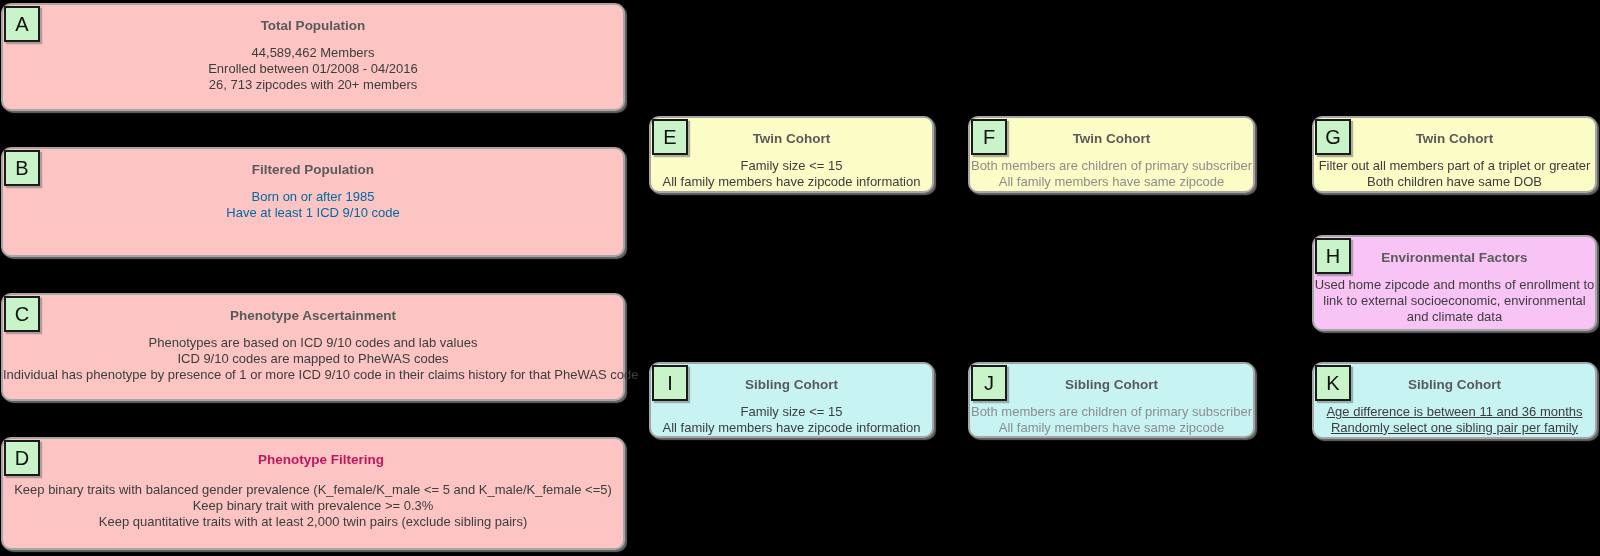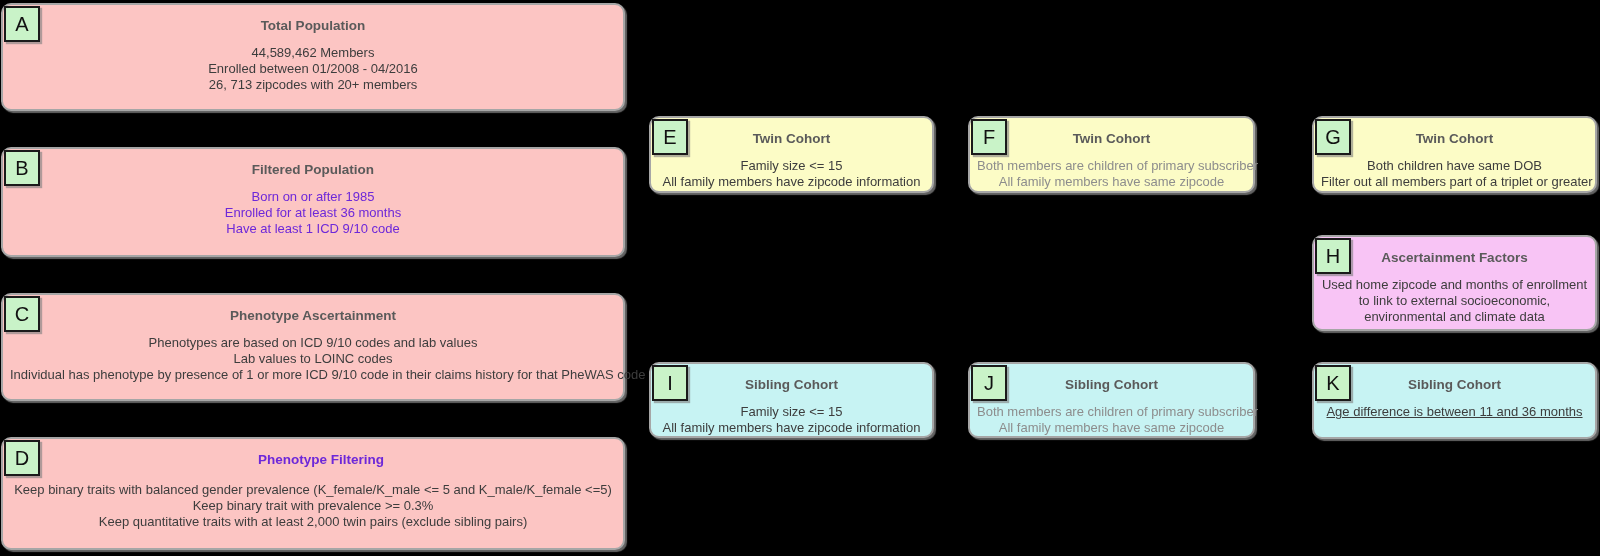--- a/index.html
+++ b/index.html
@@ -42,21 +42,21 @@
     margin-top: 12px;
     font-weight: bold;
     font-size: 13.5px;
     line-height: 17px;
     padding: 0 32px;
   }
   .body {
     margin-top: 11px;
     font-size: 13px;
     line-height: 15.8px;
-    padding: 0 7px;
+    padding: 0 0;
   }
   .line { white-space: nowrap; }
   .line.wrap { white-space: normal; }
 </style>
 </head>
 <body>
 
 <div class="canvas" style="background-color: rgb(0, 0, 0);">
 
   <div class="node" style="left: 1px; top: 3px; width: 624px; height: 108px; background-color: rgb(252, 197, 195); border-color: rgb(166, 166, 166);">
@@ -65,40 +65,39 @@
     <div class="body" style="color: rgb(61, 61, 61);">
       <div class="line">44,589,462 Members</div>
       <div class="line">Enrolled between 01/2008 - 04/2016</div>
       <div class="line">26, 713 zipcodes with 20+ members</div>
     </div>
   </div>
 
   <div class="node" style="left: 1px; top: 147px; width: 624px; height: 110px; background-color: rgb(252, 197, 195); border-color: rgb(166, 166, 166);">
     <div class="badge" style="background-color: rgb(201, 243, 200); border-color: rgb(26, 26, 26);">B</div>
     <div class="title" style="color: rgb(90, 90, 90);">Filtered Population</div>
-    <div class="body" style="color: #6d28d9;">
+    <div class="body" style="color: #0369a1;">
       <div class="line">Born on or after 1985</div>
-      <div class="line">Enrolled for at least 36 months</div>
       <div class="line">Have at least 1 ICD 9/10 code</div>
     </div>
   </div>
 
   <div class="node" style="left: 1px; top: 293px; width: 624px; height: 108px; background-color: rgb(252, 197, 195); border-color: rgb(166, 166, 166);">
     <div class="badge" style="background-color: rgb(201, 243, 200); border-color: rgb(26, 26, 26);">C</div>
     <div class="title" style="color: rgb(90, 90, 90);">Phenotype Ascertainment</div>
     <div class="body" style="color: rgb(61, 61, 61);">
       <div class="line">Phenotypes are based on ICD 9/10 codes and lab values</div>
-      <div class="line">Lab values to LOINC codes</div>
+      <div class="line">ICD 9/10 codes are mapped to PheWAS codes</div>
       <div class="line">Individual has phenotype by presence of 1 or more ICD 9/10 code in their claims history for that PheWAS code</div>
     </div>
   </div>
 
   <div class="node" style="left: 1px; top: 437px; width: 624px; height: 113px; background-color: rgb(252, 197, 195); border-color: rgb(166, 166, 166);">
     <div class="badge" style="background-color: rgb(201, 243, 200); border-color: rgb(26, 26, 26);">D</div>
-    <div class="title" style="color: #6d28d9; margin-left: 16px;">Phenotype Filtering</div>
+    <div class="title" style="color: #be185d; margin-left: 16px;">Phenotype Filtering</div>
     <div class="body" style="color: rgb(61, 61, 61); margin-top: 14px;">
       <div class="line">Keep binary traits with balanced gender prevalence (K_female/K_male &lt;= 5 and K_male/K_female &lt;=5)</div>
       <div class="line">Keep binary trait with prevalence &gt;= 0.3%</div>
       <div class="line">Keep quantitative traits with at least 2,000 twin pairs (exclude sibling pairs)</div>
     </div>
   </div>
 
   <div class="node" style="left: 649px; top: 116px; width: 285px; height: 77px; background-color: rgb(252, 252, 198); border-color: rgb(166, 166, 166);">
     <div class="badge" style="background-color: rgb(201, 243, 200); border-color: rgb(26, 26, 26);">E</div>
     <div class="title" style="color: rgb(90, 90, 90);">Twin Cohort</div>
@@ -114,28 +113,28 @@
     <div class="body" style="color: rgb(141, 141, 141);">
       <div class="line">Both members are children of primary subscriber</div>
       <div class="line">All family members have same zipcode</div>
     </div>
   </div>
 
   <div class="node" style="left: 1312px; top: 116px; width: 285px; height: 77px; background-color: rgb(252, 252, 198); border-color: rgb(166, 166, 166);">
     <div class="badge" style="background-color: rgb(201, 243, 200); border-color: rgb(26, 26, 26);">G</div>
     <div class="title" style="color: rgb(90, 90, 90);">Twin Cohort</div>
     <div class="body" style="color: rgb(61, 61, 61);">
+      <div class="line">Filter out all members part of a triplet or greater</div>
       <div class="line">Both children have same DOB</div>
-      <div class="line">Filter out all members part of a triplet or greater</div>
     </div>
   </div>
 
   <div class="node" style="left: 1312px; top: 235px; width: 285px; height: 96px; background-color: rgb(248, 196, 245); border-color: rgb(166, 166, 166);">
     <div class="badge" style="background-color: rgb(201, 243, 200); border-color: rgb(26, 26, 26);">H</div>
-    <div class="title" style="color: rgb(90, 90, 90);">Ascertainment Factors</div>
+    <div class="title" style="color: rgb(90, 90, 90);">Environmental Factors</div>
     <div class="body" style="color: rgb(61, 61, 61);">
       <div class="line wrap">Used home zipcode and months of enrollment to link to external socioeconomic, environmental and climate data</div>
     </div>
   </div>
 
   <div class="node" style="left: 649px; top: 362px; width: 285px; height: 76px; background-color: rgb(199, 243, 243); border-color: rgb(166, 166, 166);">
     <div class="badge" style="background-color: rgb(201, 243, 200); border-color: rgb(26, 26, 26);">I</div>
     <div class="title" style="color: rgb(90, 90, 90);">Sibling Cohort</div>
     <div class="body" style="color: rgb(61, 61, 61);">
       <div class="line">Family size &lt;= 15</div>
@@ -150,16 +149,17 @@
       <div class="line">Both members are children of primary subscriber</div>
       <div class="line">All family members have same zipcode</div>
     </div>
   </div>
 
   <div class="node" style="left: 1312px; top: 362px; width: 285px; height: 77px; background-color: rgb(199, 243, 243); border-color: rgb(166, 166, 166);">
     <div class="badge" style="background-color: rgb(201, 243, 200); border-color: rgb(26, 26, 26);">K</div>
     <div class="title" style="color: rgb(90, 90, 90);">Sibling Cohort</div>
     <div class="body" style="color: rgb(61, 61, 61); text-decoration: underline;">
       <div class="line">Age difference is between 11 and 36 months</div>
+      <div class="line">Randomly select one sibling pair per family</div>
     </div>
   </div>
 
 </div>
 
 </body></html>

